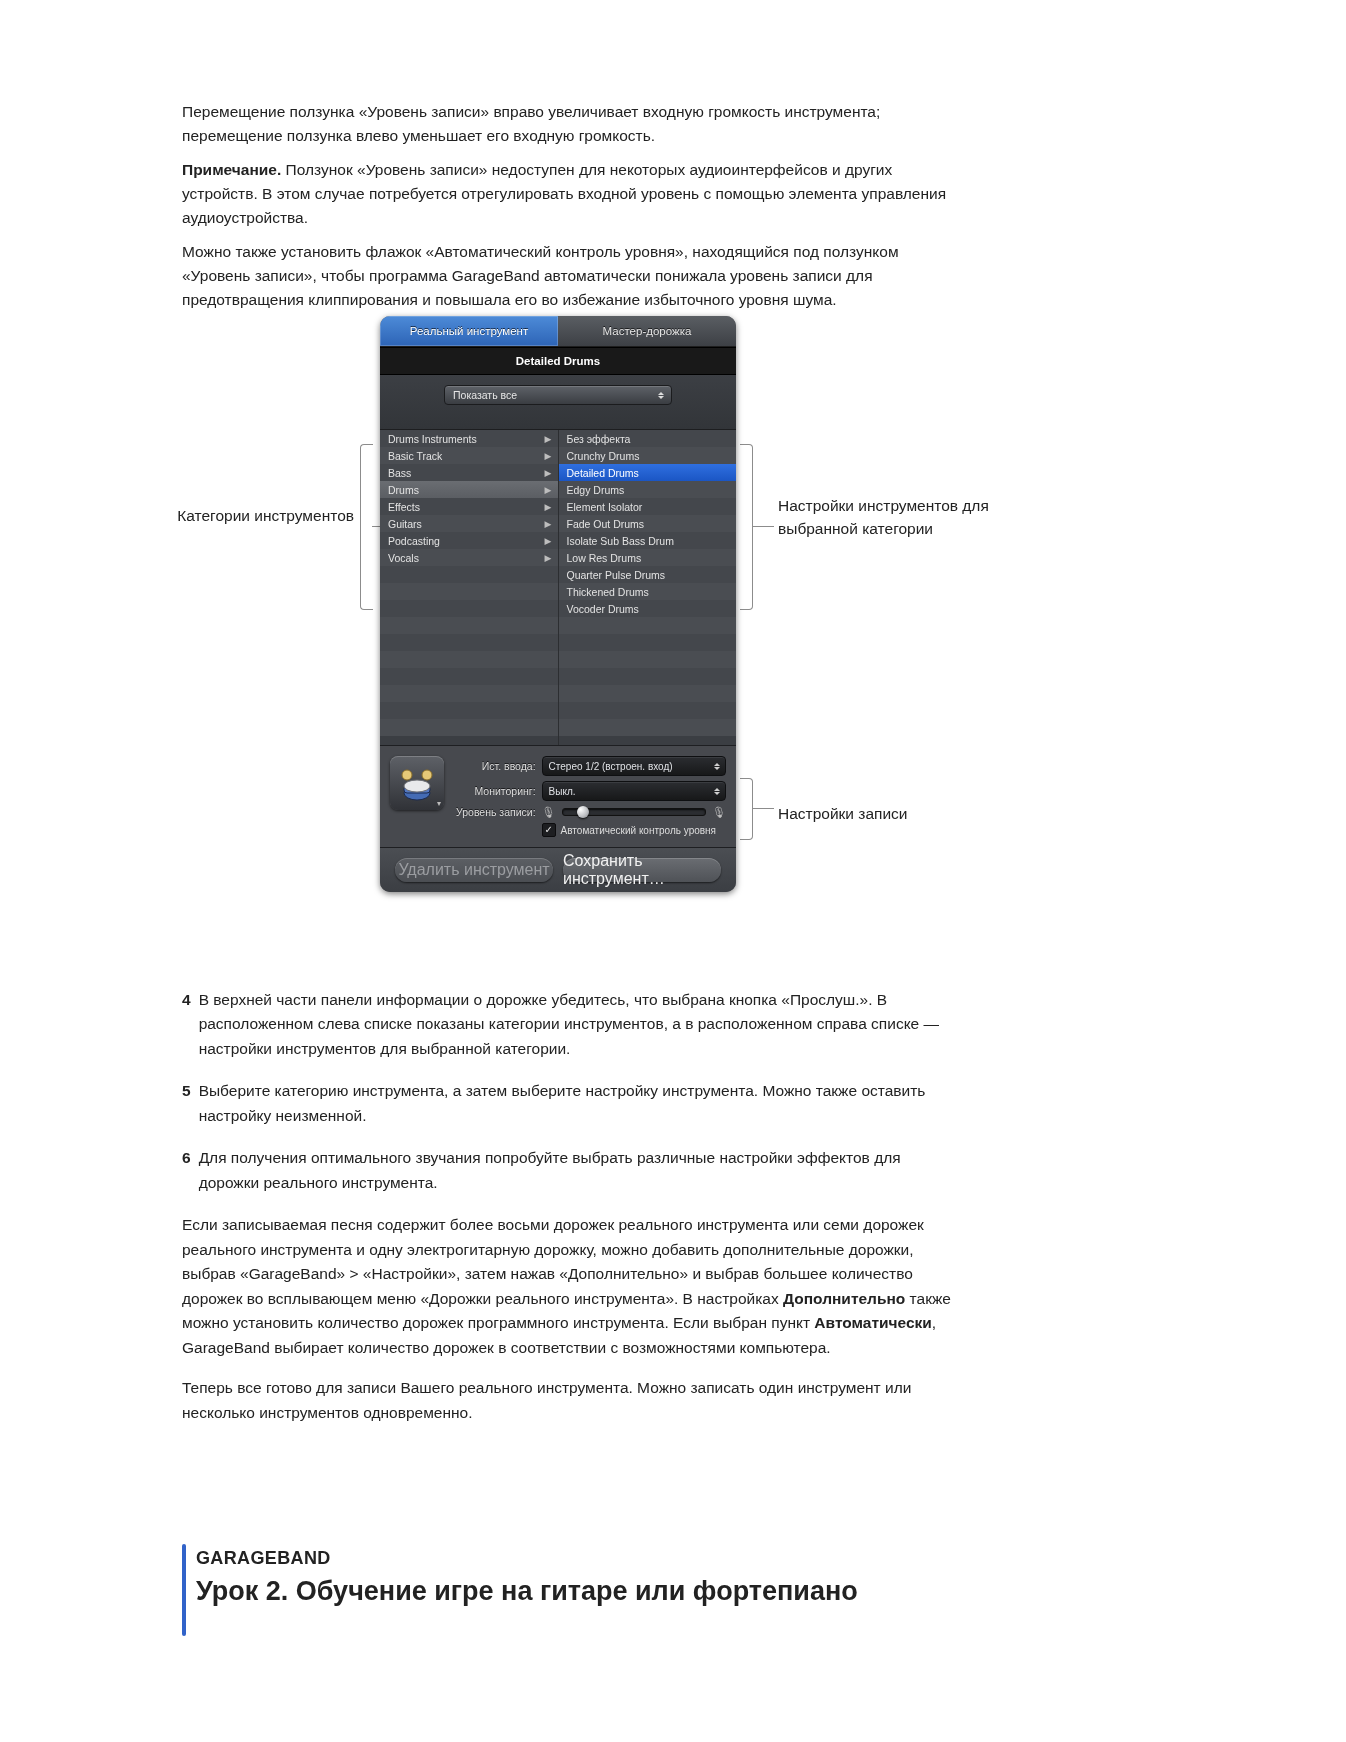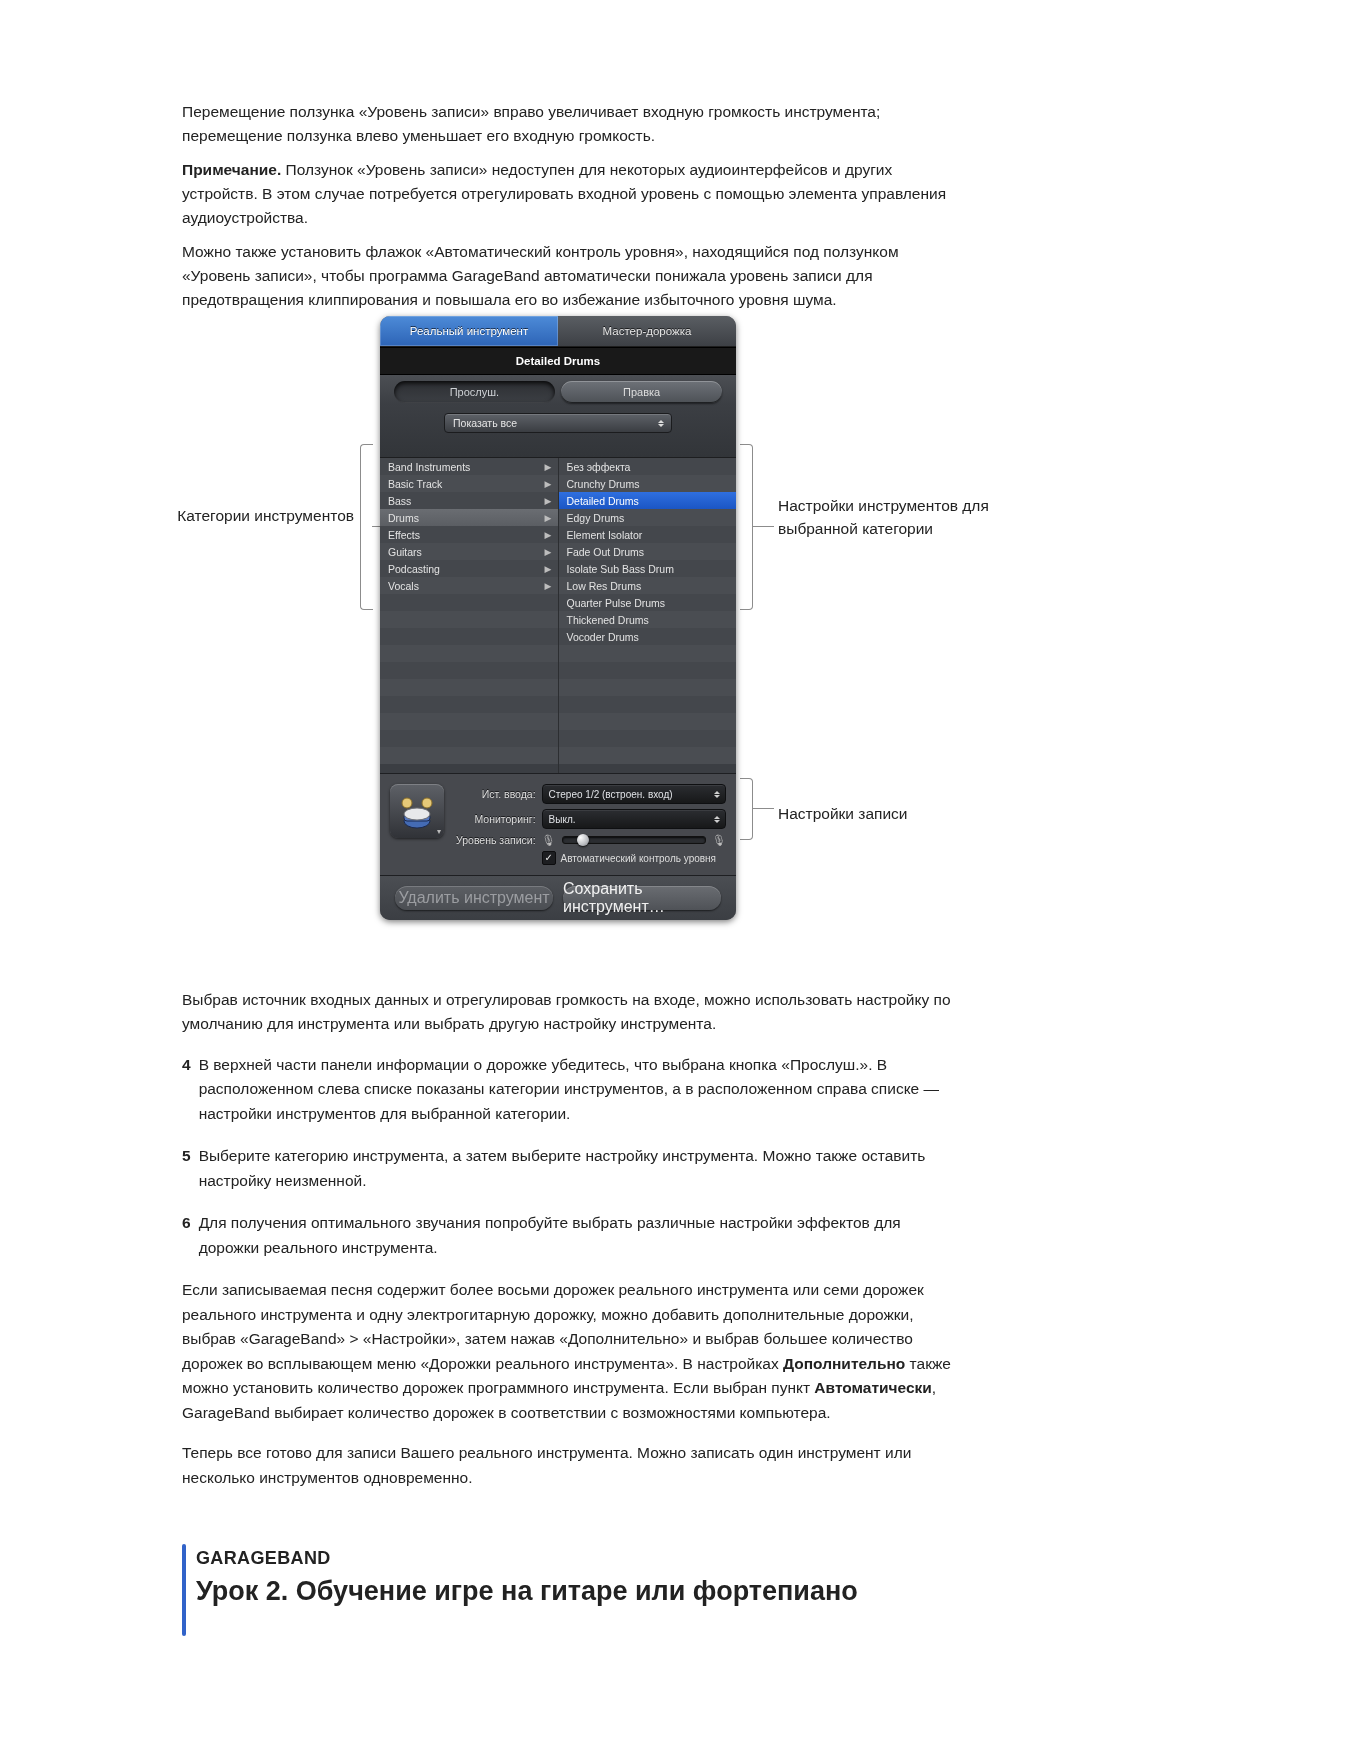--- a/index.html
+++ b/index.html
@@ -184,39 +184,35 @@
   <div class="lead" style="left:752px; top:808px; width:22px;"></div>
 
   <div class="shot-wrap">
     <div class="panel">
       <div class="top-tabs">
         <div class="top-tab active">Реальный инструмент</div>
         <div class="top-tab inactive">Мастер-дорожка</div>
       </div>
       <div class="title-band">Detailed Drums</div>
 
-      <div class="sub-tabs-row">
-        <div class="sub-tab active">Прослуш.</div>
-        <div class="sub-tab">Правка</div>
-      </div>
 
       <div class="filter-row">
         <div class="dropdown">
           <span>Показать все</span>
           <span class="stepper-icon">
             <span class="up"></span>
               <span class="dn"></span>
           </span>
         </div>
       </div>
 
       <div class="lists">
         <div class="list" id="cat-list">
             <div class="row even">
-              <span>Band Instruments</span>
+              <span>Drums Instruments</span>
               <span class="chev">▶</span>
             </div>
             <div class="row odd">
               <span>Basic Track</span>
               <span class="chev">▶</span>
             </div>
             <div class="row even">
               <span>Bass</span>
               <span class="chev">▶</span>
             </div>
@@ -344,21 +340,20 @@
       </div>
 
       <div class="btn-row">
         <div class="btn disabled">Удалить инструмент</div>
         <div class="btn enabled">Сохранить инструмент…</div>
       </div>
     </div>
   </div>
 
   <div class="body-text">
-    <p>Выбрав источник входных данных и отрегулировав громкость на входе, можно использовать настройку по умолчанию для инструмента или выбрать другую настройку инструмента.</p>
 
     <div class="step">
       <span class="step-n">4</span>
       <span class="t">В верхней части панели информации о дорожке убедитесь, что выбрана кнопка «Прослуш.». В расположенном слева списке показаны категории инструментов, а в расположенном справа списке — настройки инструментов для выбранной категории.</span>
     </div>
     <div class="step">
       <span class="step-n">5</span>
       <span class="t">Выберите категорию инструмента, а затем выберите настройку инструмента. Можно также оставить настройку неизменной.</span>
     </div>
     <div class="step">

